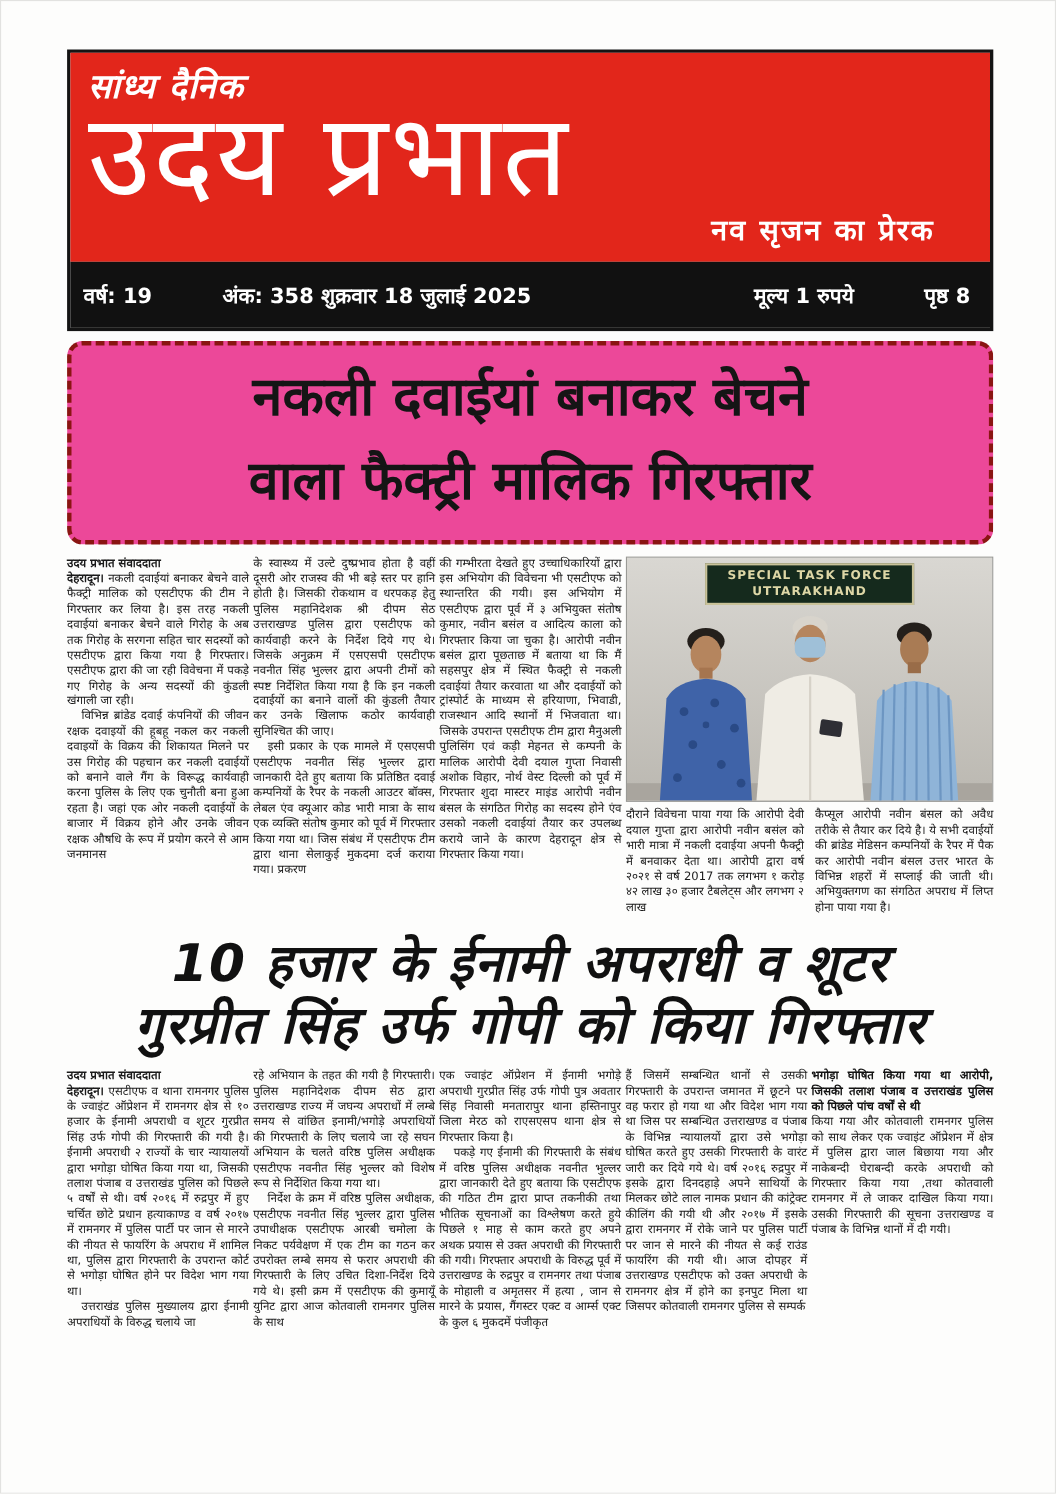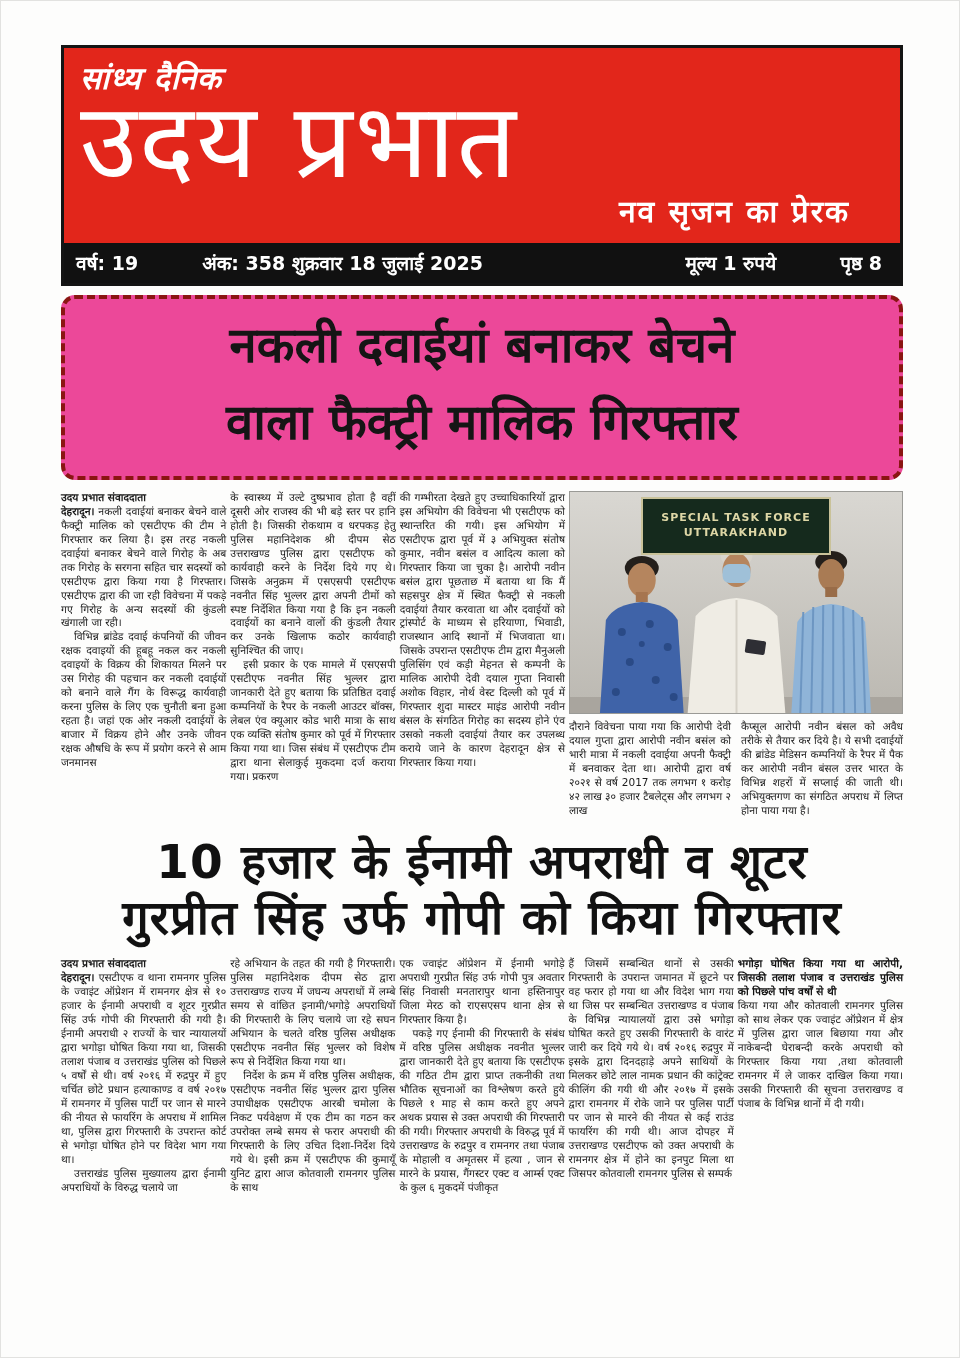--- a/index.html
+++ b/index.html
@@ -10,23 +10,23 @@
     font-family:"DejaVu Sans",sans-serif;color:#1a1a1a;
     border:1px solid #e2e2e0;
   }
   
   .mast-wrap{border:3px solid #141414;}
   .masthead{background:#e2261b;color:#fff;padding:8px 16px 12px;}
   .mh-top{display:flex;justify-content:space-between;align-items:flex-end;}
   .edition{font-size:31px;font-weight:bold;font-style:italic;letter-spacing:1px;}
   .rni{font-size:27px;font-weight:bold;letter-spacing:.5px;}
   .paper-title{font-size:104px;font-weight:normal;line-height:1.02;margin-top:-10px;letter-spacing:2px;}
-  .tagline{text-align:right;font-size:30px;font-weight:bold;padding-right:34px;margin-top:-4px;letter-spacing:2px;}
+  .tagline{text-align:right;font-size:26px;font-weight:bold;padding-right:34px;margin-top:-4px;letter-spacing:2px;}
   .info-bar{background:#111111;color:#fff;display:flex;align-items:center;
-    padding:7px 12px;font-size:19px;font-weight:bold;}
+    padding:17px 12px;font-size:19px;font-weight:bold;}
   .info-bar .i2{margin-left:64px;}
   .info-bar .i3{margin-left:auto;}
   .info-bar .i4{margin-left:64px;margin-right:6px;text-align:right;}
   
   .headline-box{
     margin-top:9px;border:4px dashed #8a1512;border-radius:14px;
     background:#ec4899;text-align:center;font-weight:bold;color:#151515;
     font-size:49px;line-height:1.58;padding:8px 4px 14px;
   }
   
@@ -36,27 +36,27 @@
   .col p.indent{text-indent:13px;}
   .byline{text-align:center;font-weight:bold;font-size:12px;margin:0 0 2px;}
   .dateline{font-weight:bold;}
   
   .photo-block{margin:0;width:334px;flex:0 0 334px;}
   .photo{position:relative;height:221px;background:linear-gradient(#d9d7d2,#bbb8b1);
     border:1px solid #9a9a96;overflow:hidden;}
   .stf-sign{position:absolute;left:50%;top:5px;transform:translateX(-50%);
     width:182px;background:#152a1d;border:2px solid #c9c299;color:#ded7a6;
     text-align:center;font-size:11px;font-weight:bold;letter-spacing:1px;line-height:1.35;
-    padding:12px 2px;}
+    padding:2px 2px;}
   .people{position:absolute;left:0;top:0;width:100%;height:100%;}
   .caption-cols{display:flex;gap:10px;margin-top:6px;}
   .caption-cols p{flex:1;margin:0;font-size:10.5px;line-height:1.33;text-align:justify;min-width:0;}
   
   .headline2{text-align:center;font-weight:bold;color:#111;
-    font-size:47px;line-height:1.2;margin:16px 0 8px;letter-spacing:1px;}
+    font-size:47px;line-height:1.2;margin:16px 0 8px;letter-spacing:1px;font-style:italic;}
   
   .pullquote{font-size:21px;font-weight:bold;text-align:center;line-height:1.45;
     margin:0 0 6px;color:#131313;}
 </style>
 </head>
 <body>
 
 <div class="page">
 
   <div class="mast-wrap">

